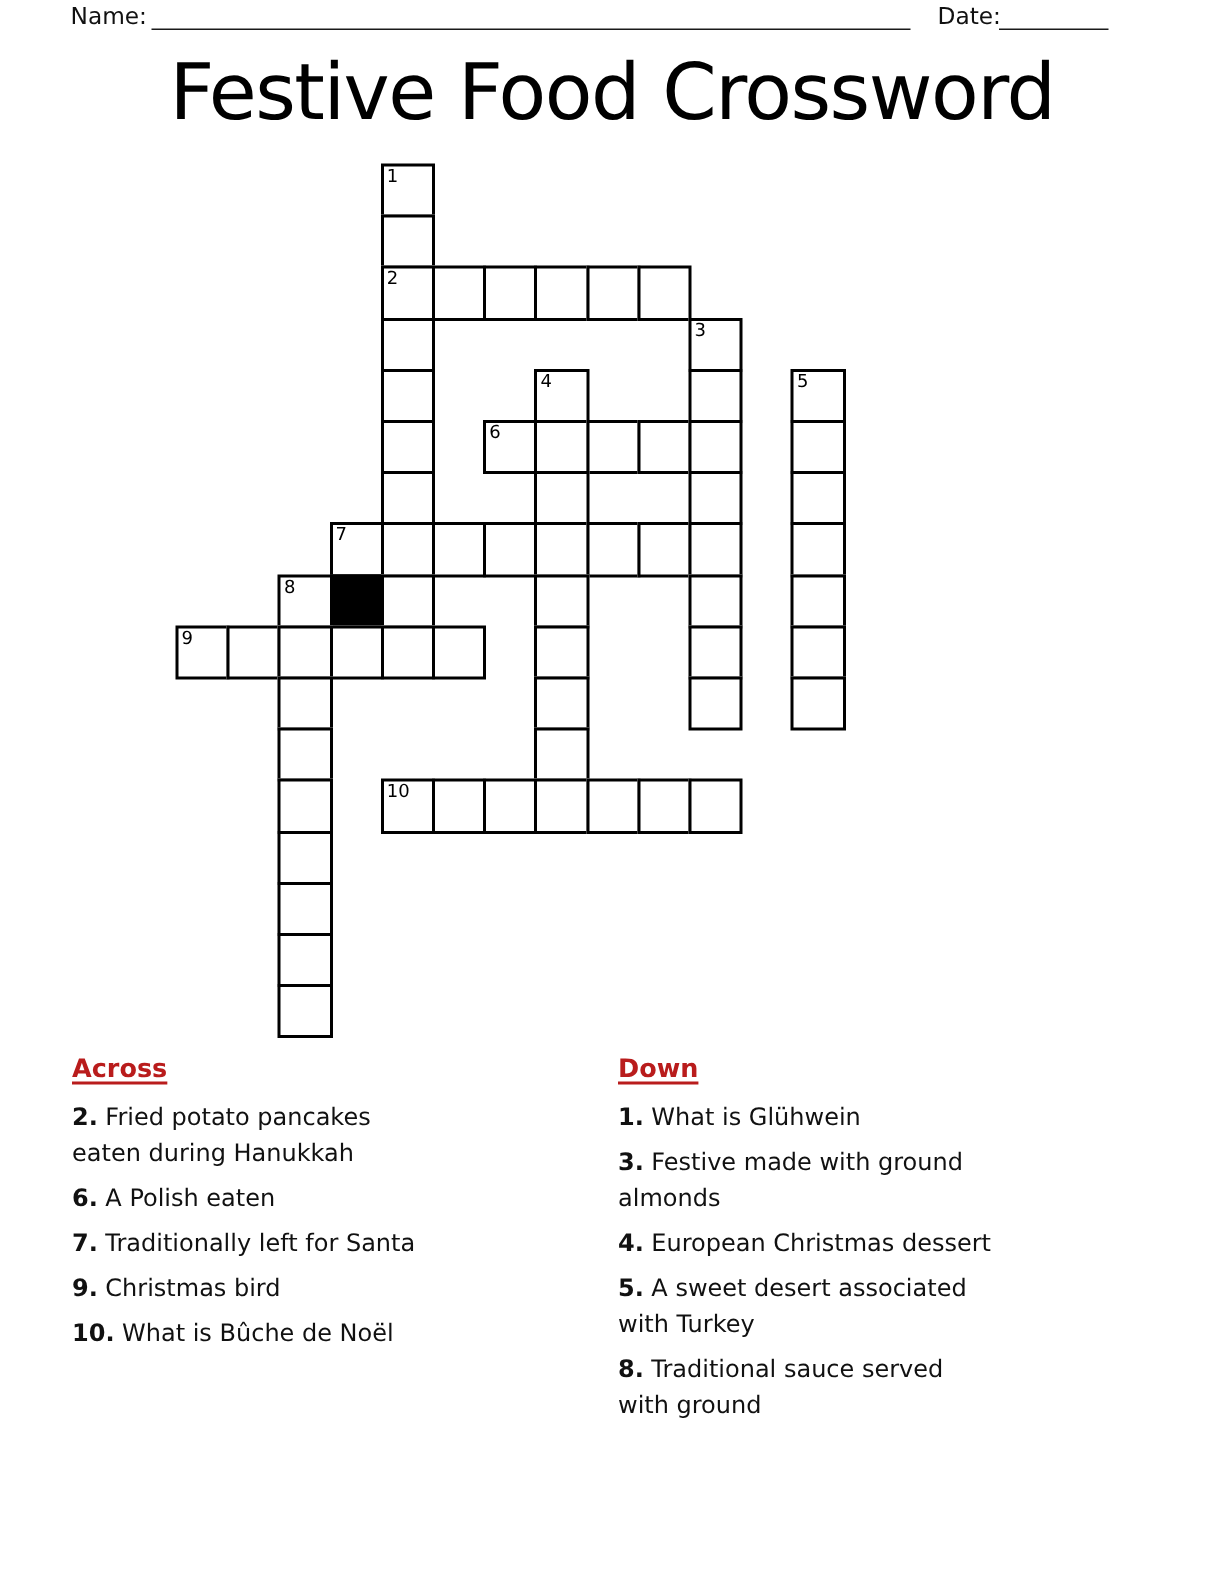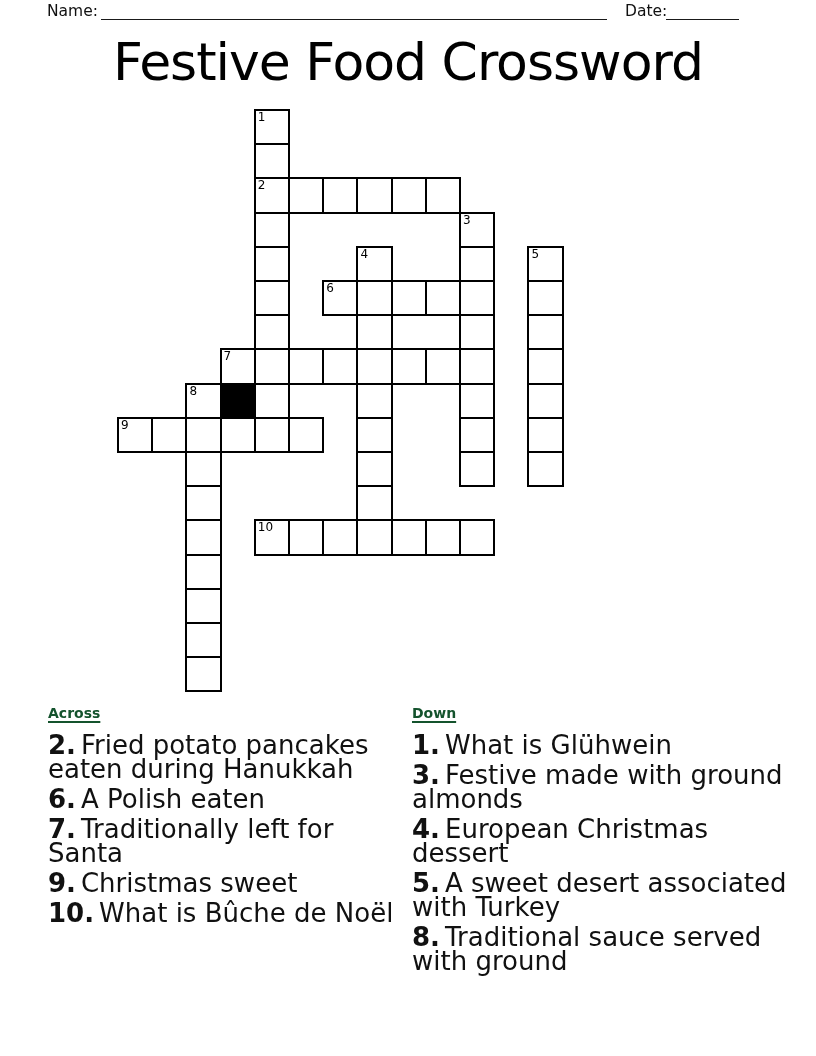--- a/index.html
+++ b/index.html
@@ -74,31 +74,31 @@
 
   
   .clues-col {
     position: absolute;
     top: 701px;
   }
   #across-col { left: 48px;  width: 360px; }
   #down-col   { left: 412px; width: 382px; }
   .clue-heading {
     margin: 0 0 8px 0;
-    font-size: 14px;
+    font-size: 17px;
     line-height: 24px;
     font-weight: bold;
-    color: #14532d;
+    color: #b91c1c;
     text-decoration: underline;
     text-decoration-thickness: 2px;
     text-underline-offset: 3px;
   }
   .clue {
     margin: 0 0 6px 0;
-    font-size: 26px;
+    font-size: 16px;
     line-height: 24px;
     color: #111111;
   }
   .clue .cnum { font-weight: bold; margin-right: 5px; }
   .clue .ctxt { white-space: pre-line; }
 </style>
 </head>
 <body>
 
 <div class="page">
@@ -200,21 +200,21 @@
       <div class="cell" style="left: 68.4px; top: 547.2px;"></div>
     </div>
 
   <div class="clues-col" id="across-col">
     <p class="clue-heading">Across</p>
     <div id="across-list">
         <p class="clue"><span class="cnum">2.</span><span class="ctxt">Fried potato pancakes
 eaten during Hanukkah</span></p>
         <p class="clue"><span class="cnum">6.</span><span class="ctxt">A Polish eaten</span></p>
         <p class="clue"><span class="cnum">7.</span><span class="ctxt">Traditionally left for Santa</span></p>
-        <p class="clue"><span class="cnum">9.</span><span class="ctxt">Christmas sweet</span></p>
+        <p class="clue"><span class="cnum">9.</span><span class="ctxt">Christmas bird</span></p>
         <p class="clue"><span class="cnum">10.</span><span class="ctxt">What is Bûche de Noël</span></p>
       </div>
   </div>
 
   <div class="clues-col" id="down-col">
     <p class="clue-heading">Down</p>
     <div id="down-list">
         <p class="clue"><span class="cnum">1.</span><span class="ctxt">What is Glühwein</span></p>
         <p class="clue"><span class="cnum">3.</span><span class="ctxt">Festive made with ground
 almonds</span></p>

